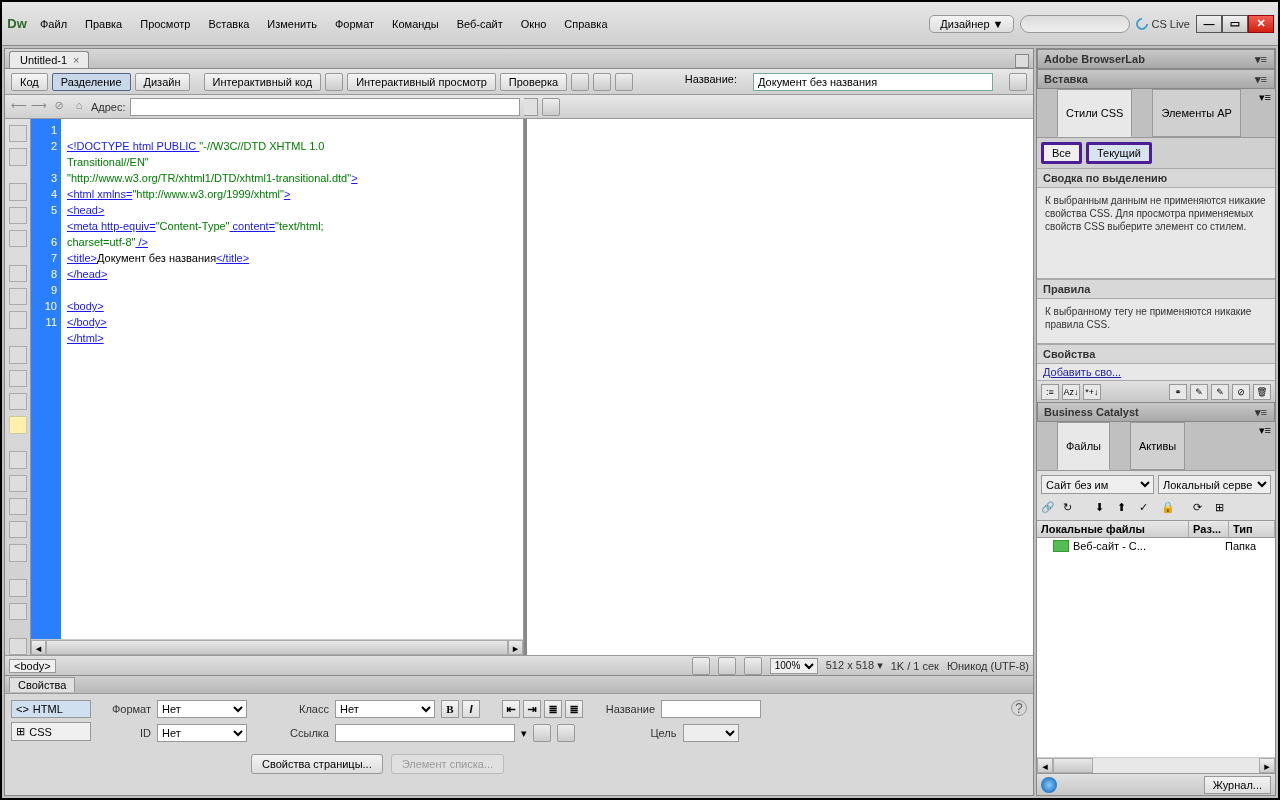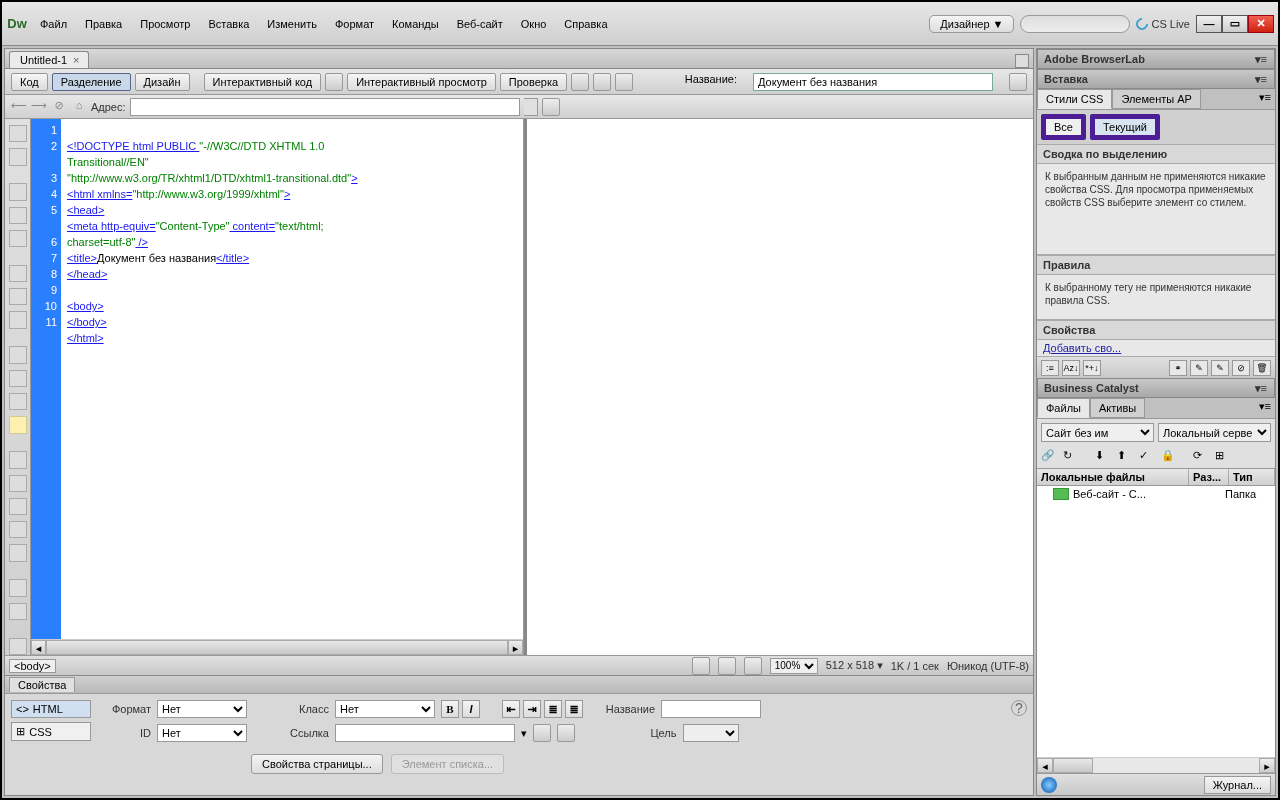--- a/index.html
+++ b/index.html
@@ -70,25 +70,25 @@
 .prow .w180 { width:180px; }
 .fmtbtns { display:flex; gap:3px; }
 .fmtbtn { width:18px; height:18px; border:1px solid #999; background:linear-gradient(#f4f4f4,#ddd); text-align:center; line-height:16px; font-weight:bold; font-family:serif; }
 .prow2 { display:flex; gap:8px; }
 .pagebtn { border:1px solid #999; background:linear-gradient(#f4f4f4,#ddd); padding:3px 10px; border-radius:3px; }
 .btn-dis { background:#e0e0e0; color:#999; border:1px solid #bbb; padding:3px 10px; border-radius:3px; }
 .sidepanels { width:240px; background:#d0d0d0; display:flex; flex-direction:column; border:1px solid #888; margin:2px 2px 2px 0; }
 .panel-hdr { height:20px; background:linear-gradient(#c8c8c8,#a8a8a8); border:1px solid #888; display:flex; align-items:center; padding:0 6px; font-weight:bold; color:#333; }
 .panel-hdr .menu { margin-left:auto; width:14px; text-align:center; }
 .subtabs { display:flex; background:#c0c0c0; border-bottom:1px solid #999; }
-.subtab { padding:3px 8px; border:1px solid #999; background:#d0d0d0; }
+.subtab { padding:17px 8px; border:1px solid #999; background:#d0d0d0;margin-left:20px; }
 .subtab.active { background:#e8e8e8; border-bottom-color:#e8e8e8; }
 .css-panel { flex:0 0 auto; display:flex; flex-direction:column; }
 .css-btns { padding:4px; display:flex; gap:4px; }
-.css-btns .b { border:5px solid #4c1d95; padding:2px 8px; background:#f0f0f0; border-radius:2px; }
+.css-btns .b { border:3px solid #4c1d95; padding:2px 8px; background:#f0f0f0; border-radius:2px; }
 .sect-hdr { background:#d8d8d8; padding:3px 6px; font-weight:bold; border-top:1px solid #aaa; border-bottom:1px solid #aaa; color:#333; }
 .sect-body { padding:6px 8px; background:#e8e8e8; color:#333; font-size:10px; line-height:13px; }
 .rules-sect { border-top:1px solid #aaa; }
 .prop-sect { border-top:1px solid #aaa; }
 .prop-toolbar { height:22px; background:linear-gradient(#e0e0e0,#c8c8c8); border-top:1px solid #aaa; display:flex; align-items:center; gap:3px; padding:0 4px; }
 .pticon { width:18px; height:16px; border:1px solid #999; background:#e8e8e8; font-size:9px; text-align:center; line-height:14px; }
 .files-panel { flex:1; display:flex; flex-direction:column; }
 .files-toolbar { padding:4px; display:flex; gap:4px; background:#e0e0e0; }
 .files-toolbar select { flex:1; height:19px; border:1px solid #999; }
 .files-icons { padding:3px 4px; display:flex; gap:6px; background:#e0e0e0; border-bottom:1px solid #999; }

